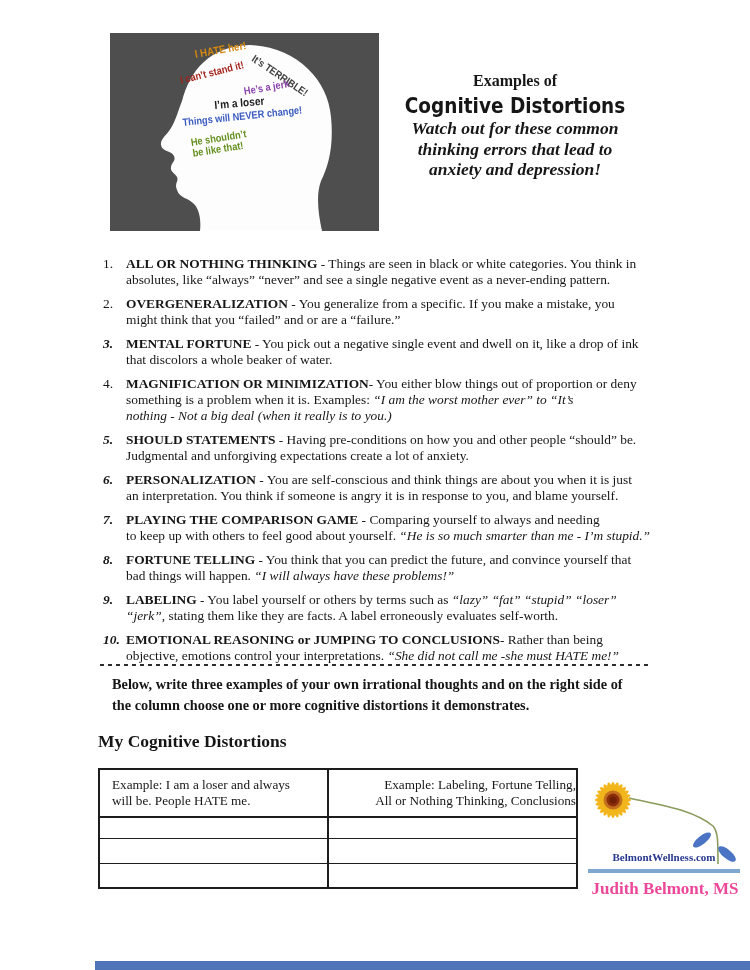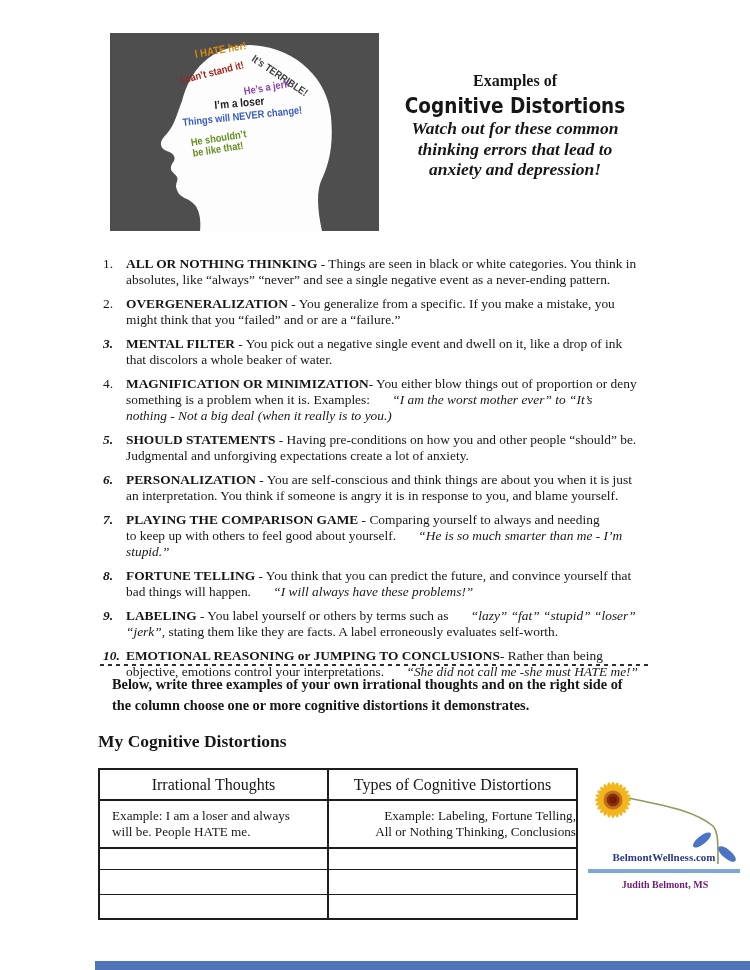--- a/index.html
+++ b/index.html
@@ -20,21 +20,21 @@
   .subtitle{font-size:17.5px;font-weight:bold;font-style:italic;
             line-height:20.5px;white-space:pre-line;}
 
   
   .list-block{position:absolute;left:103px;top:256px;width:552px;font-size:13.4px;line-height:16px;}
   .item{display:flex;margin-bottom:8px;}
   .item-num{flex:none;width:23px;}
   .item-num.ital{font-weight:bold;font-style:italic;}
   .item-content{white-space:pre-line;}
   .seg-t{font-weight:bold;}
-  .seg-i{font-style:italic;margin-left:19px;}
+  .seg-i{font-style:italic;}
 
   .dashed{position:absolute;left:100px;top:664px;width:549px;height:2px;
           background:repeating-linear-gradient(90deg,#2e2e2e 0 4px,transparent 4px 8px);}
 
   .instructions{position:absolute;left:112px;top:674px;width:600px;font-weight:bold;
                 font-size:14.3px;line-height:20.5px;white-space:pre-line;}
 
   .ws-heading{position:absolute;left:98px;top:731px;width:480px;text-align:left;
               font-size:17.5px;font-weight:bold;}
 
@@ -52,21 +52,21 @@
   .ws-table tr.empty-1 td{height:24px;}
   .ws-table tr.empty-2 td{height:23px;}
   .colw1{width:229px;} .colw2{width:249px;}
 
   
   .logo-art{position:absolute;left:585px;top:778px;}
   .website{position:absolute;left:586px;top:851px;width:156px;text-align:center;
            font-weight:bold;font-size:11px;}
   .website-bar{position:absolute;left:588px;top:869px;width:152px;height:4px;}
   .author{position:absolute;left:585px;top:879px;width:160px;text-align:center;
-          font-weight:bold;font-size:10px;color:#701a75;}
+          font-weight:bold;font-size:17px;color:#ec4899;}
 
   .footer-bar{position:absolute;left:95px;top:961px;width:655px;height:9px;}
 </style>
 </head>
 <body>
 
 <div class="head-box" style="background: rgb(78, 78, 78);">
   <svg width="269" height="198" viewBox="0 0 269 198">
     <path id="head-path" d="M 140 12
       C 186 14 218 46 221 84
@@ -109,21 +109,21 @@
       <span class="item-content"><span class="seg-t">ALL OR NOTHING THINKING</span><span class="seg-n"> - Things are seen in black or white categories. You think  in
 absolutes, like “always” “never” and see a single negative event as a never-ending pattern.</span></span>
     </div>
     <div class="item">
       <span class="item-num plain">2.</span>
       <span class="item-content"><span class="seg-t">OVERGENERALIZATION</span><span class="seg-n"> - You generalize from a specific. If you make a mistake, you
 might think that you “failed” and or are a “failure.”</span></span>
     </div>
     <div class="item">
       <span class="item-num ital">3.</span>
-      <span class="item-content"><span class="seg-t">MENTAL FILTER</span><span class="seg-n"> - You pick out a negative single event and dwell on it, like a drop   of ink
+      <span class="item-content"><span class="seg-t">MENTAL FORTUNE</span><span class="seg-n"> - You pick out a negative single event and dwell on it, like a drop   of ink
 that discolors a whole beaker of water.</span></span>
     </div>
     <div class="item">
       <span class="item-num plain">4.</span>
       <span class="item-content"><span class="seg-t">MAGNIFICATION OR MINIMIZATION</span><span class="seg-n">- You either blow things out of proportion or deny
 something is a problem when it is.   Examples: </span><span class="seg-i">“I am the worst mother ever” to “It’s
 nothing - Not a big deal (when it really is to you.)</span></span>
     </div>
     <div class="item">
       <span class="item-num ital">5.</span>
@@ -163,24 +163,20 @@
 the column choose one or more cognitive distortions it demonstrates.</div>
 
 <div class="ws-heading">My Cognitive Distortions</div>
 
 <table class="ws-table">
   <colgroup>
       <col class="colw1">
       <col class="colw2">
     </colgroup>
   <tbody id="ws-body">
-    <tr class="hdr">
-      <th class="c1">Irrational Thoughts</th>
-      <th class="c2">Types of Cognitive Distortions</th>
-    </tr>
     <tr class="ex">
       <td class="c1">Example: I am a loser and always
 will be. People HATE me.</td>
       <td class="c2">Example: Labeling, Fortune Telling,
 All or Nothing Thinking, Conclusions</td>
     </tr>
   <tr class="empty-0">
         <td class="c1"></td>
         <td class="c2"></td>
       </tr>

